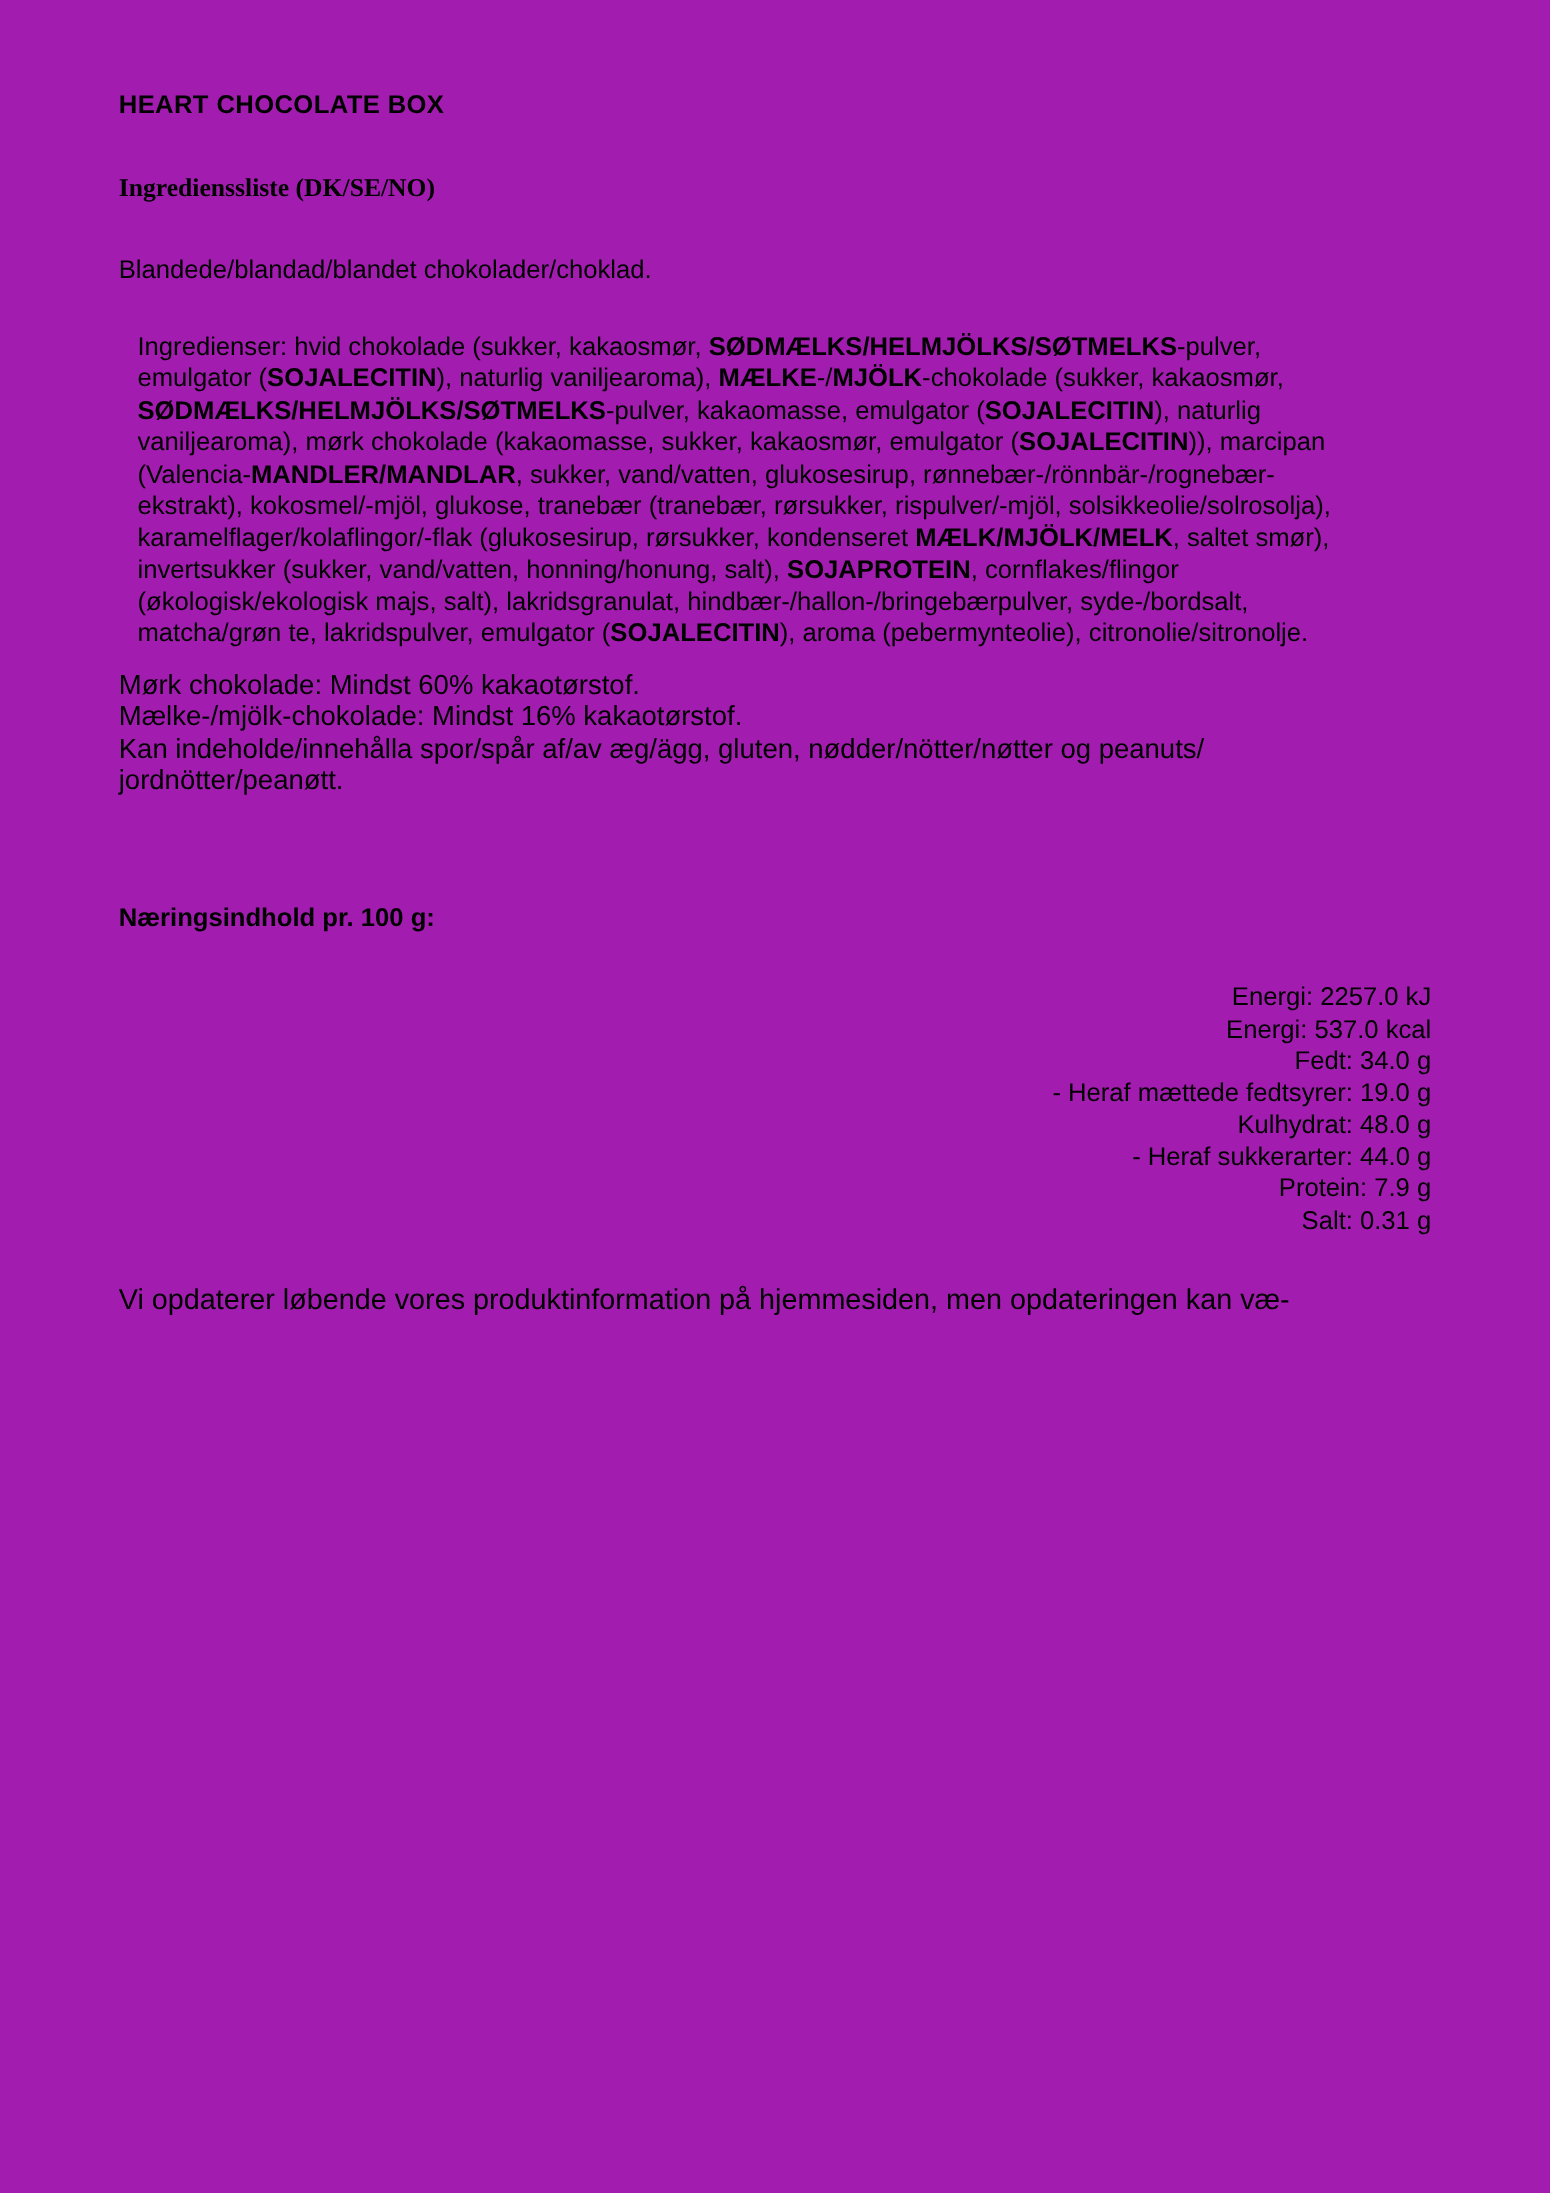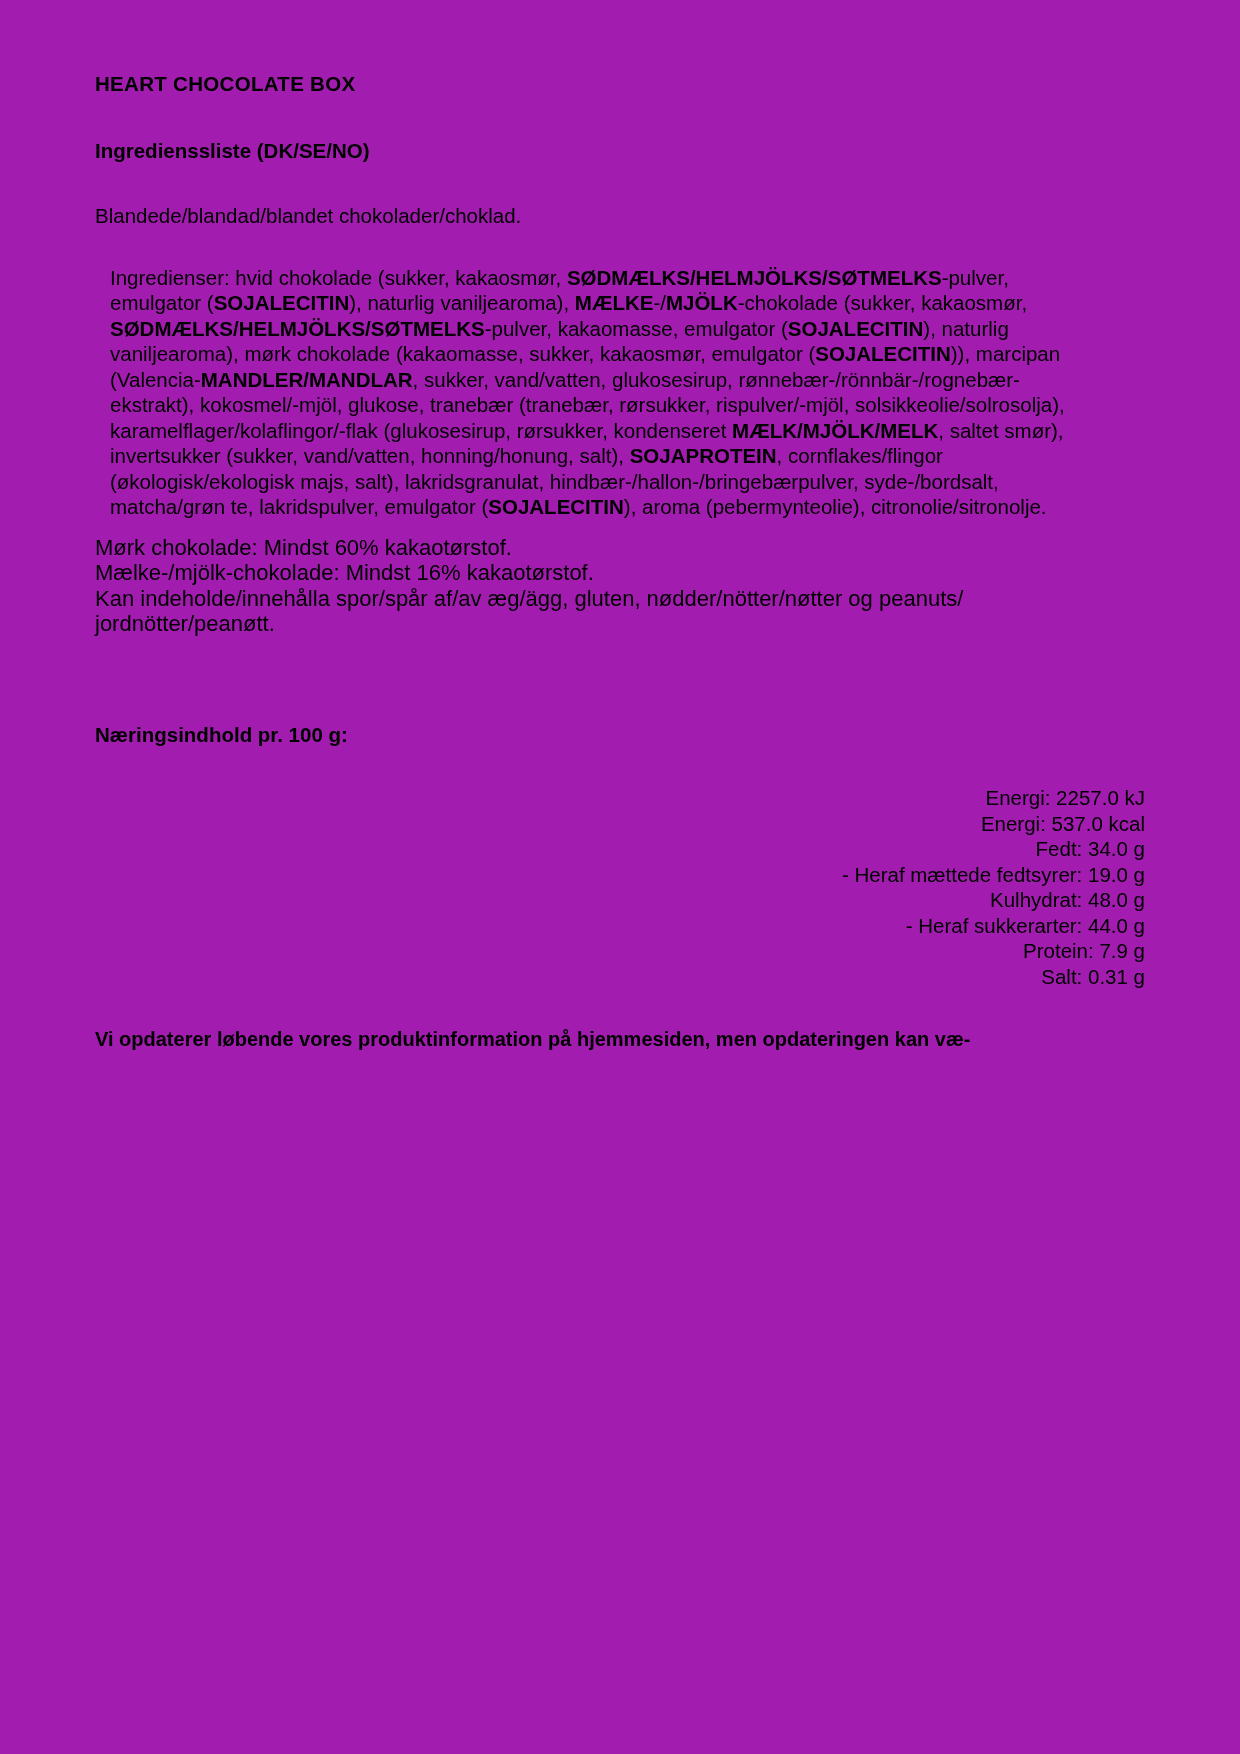--- a/index.html
+++ b/index.html
@@ -26,20 +26,21 @@
     font-weight: bold;
     letter-spacing: 0.3px;
     margin: 0 0 42px 0;
     line-height: 1.2;
   }
   .section-heading {
     font-size: 20.5px;
     font-weight: bold;
     margin: 0 0 40px 0;
     line-height: 1.2;
+    font-family: Liberation Serif, serif;
   }
   .intro-line {
     font-size: 20.5px;
     line-height: 1.25;
     margin: 0 0 36px 0;
   }
   .ingredients-block {
     font-size: 20.5px;
     line-height: 25.5px;
     margin: 15px;
@@ -69,25 +70,24 @@
   .nutrition-list {
     font-size: 20.5px;
     line-height: 25.5px;
     margin: 0;
   }
   .nutrition-list .nrow {
     display: block;
     text-align: right;
   }
   .footer-note {
-    font-size: 20px;
+    font-size: 23px;
     line-height: 25.5px;
     margin: 38px 0 0 0;
     max-width: 985px;
-    font-weight: bold;
   }
   .footer-note .line {
     display: block;
   }
 </style>
 </head>
 <body>
 
 <div class="page">
 

